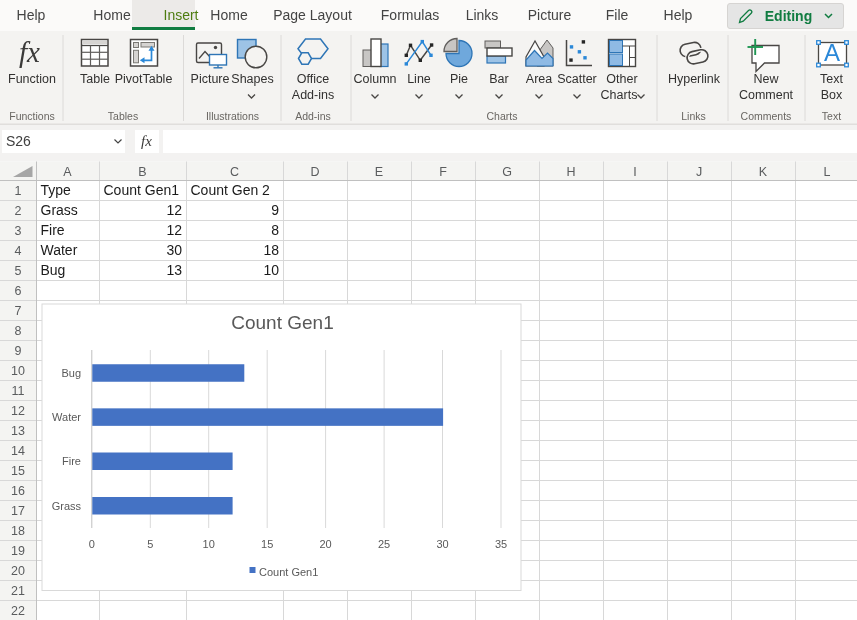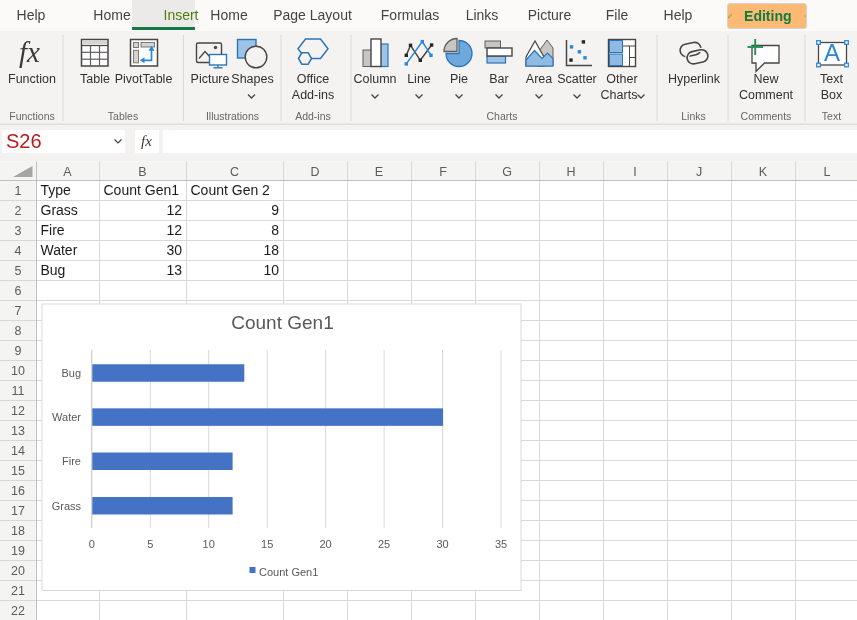--- a/index.html
+++ b/index.html
@@ -18,21 +18,21 @@
   <span class="tab" style="left:31px">Help</span>
   <span class="tab" style="left:112px">Home</span>
   <span class="tab" style="left:181px;color:#4d7c0f;font-weight:400">Insert</span>
   <span class="tab" style="left:229px">Home</span>
   <span class="tab" style="left:312.5px">Page Layout</span>
   <span class="tab" style="left:410px">Formulas</span>
   <span class="tab" style="left:482px">Links</span>
   <span class="tab" style="left:549.5px">Picture</span>
   <span class="tab" style="left:617px">File</span>
   <span class="tab" style="left:678px">Help</span>
-  <div class="abs" style="left:727px;top:3px;width:80px;height:26px;background:#fdba74;border:1px solid #D6D4D2;border-radius:3px;display:flex;align-items:center;justify-content:center;gap:12px">
+  <div class="abs" style="left:727px;top:3px;width:117px;height:26px;background:#e5e5e5;border:1px solid #D6D4D2;border-radius:3px;display:flex;align-items:center;justify-content:center;gap:12px">
     <svg width="15" height="16" viewBox="0 0 15 16">
         <path d="M1.5,14.5 L2.5,10.5 L10.5,2.5 a1.9,1.9 0 0 1 2.7,2.7 L5.2,13.2 Z" fill="none" stroke="#107C41" stroke-width="1.3"></path>
       </svg>
     <span style="font-size:14px;font-weight:700;color:#107C41">Editing</span>
     <svg width="9" height="6" viewBox="0 0 9 6">
         <polyline points="1,1 4.5,4.5 8,1" fill="none" stroke="#107C41" stroke-width="1.5"></polyline>
       </svg>
   </div>
 
   <svg class="abs" style="left:0;top:31px" width="857" height="94" viewBox="0 0 857 94" font-family="Liberation Sans,sans-serif">
@@ -177,21 +177,21 @@
   <text x="232.5" y="89" text-anchor="middle" font-size="10.5" fill="#696662">Illustrations</text>
   <text x="313" y="89" text-anchor="middle" font-size="10.5" fill="#696662">Add-ins</text>
   <text x="502" y="89" text-anchor="middle" font-size="10.5" fill="#696662">Charts</text>
   <text x="693.5" y="89" text-anchor="middle" font-size="10.5" fill="#696662">Links</text>
   <text x="766" y="89" text-anchor="middle" font-size="10.5" fill="#696662">Comments</text>
   <text x="831.5" y="89" text-anchor="middle" font-size="10.5" fill="#696662">Text</text>
   </svg>
 
   <div class="abs" style="left:0;top:125px;width:857px;height:30px;background:#F3F2F1"></div>
   <div class="abs" style="left:2px;top:129.5px;width:123px;height:23px;background:#fff"></div>
-  <span class="abs" style="left:6px;top:129.5px;height:39px;line-height:23px;font-size:20px;color:#b91c1c">S26</span>
+  <span class="abs" style="left:6px;top:129.5px;height:39px;line-height:23px;font-size:14px;color:#404040">S26</span>
   <svg class="abs" style="left:113px;top:138px" width="10" height="7" viewBox="0 0 10 7">
       <polyline points="1.5,1.5 5,5 8.5,1.5" fill="none" stroke="#444" stroke-width="1.2"></polyline>
     </svg>
   <div class="abs" style="left:134.5px;top:129.5px;width:24px;height:23px;background:#fff;text-align:center;font-family:'Liberation Serif',serif;font-style:italic;font-size:15px;line-height:22px;color:#3B3A39">fx</div>
   <div class="abs" style="left:163px;top:129.5px;width:694px;height:23px;background:#fff"></div>
 
   <svg class="abs" style="left:0;top:155px" width="857" height="465" viewBox="0 0 857 465" font-family="Liberation Sans,sans-serif">
   <rect x="0" y="0" width="857" height="465" fill="#fff"></rect>
   <rect x="0" y="0" width="857" height="6.5" fill="#F3F2F1"></rect>
   <rect x="0" y="6.5" width="857" height="18.5" fill="#F4F4F2"></rect>

